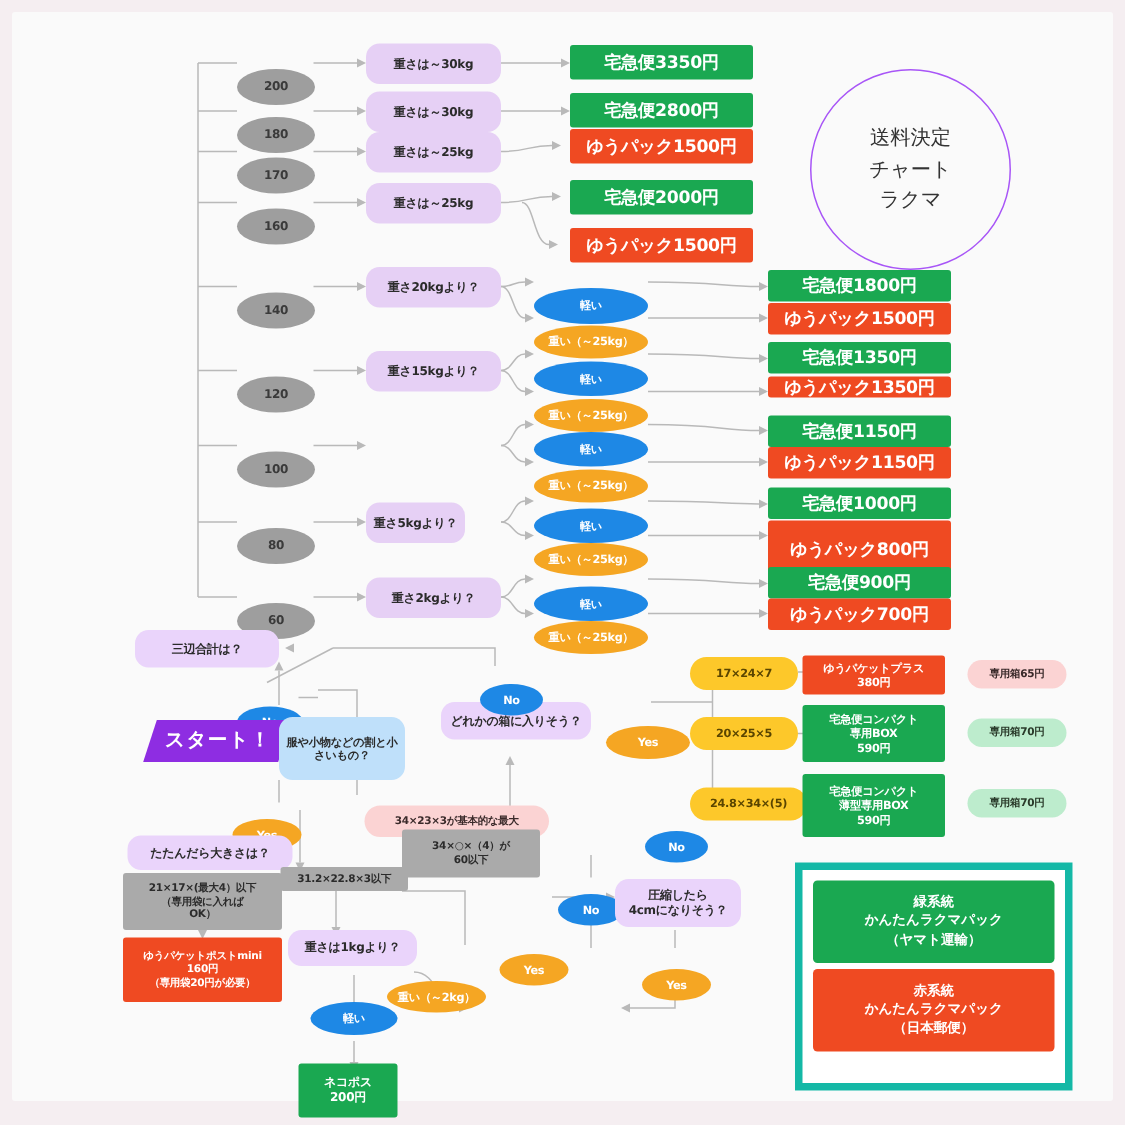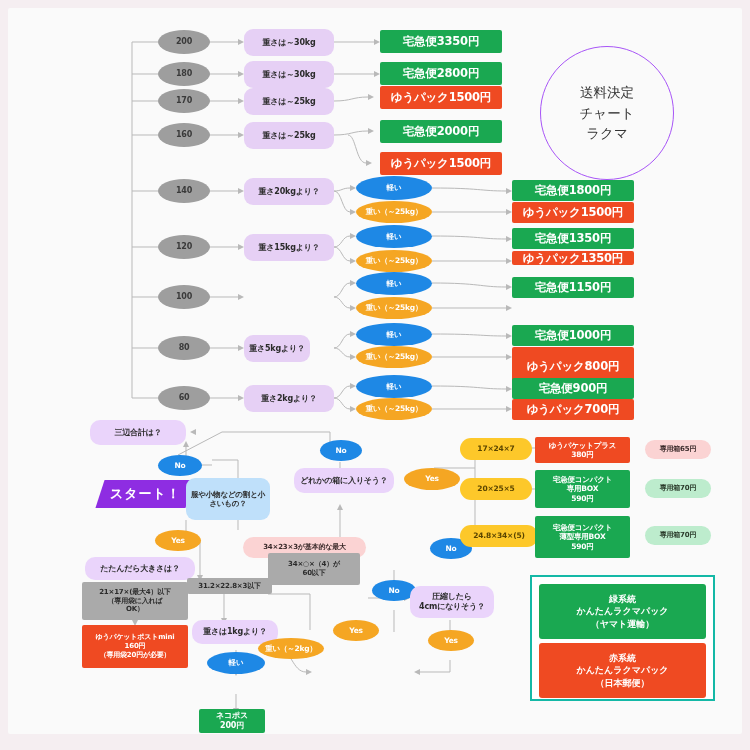--- a/index.html
+++ b/index.html
@@ -12,30 +12,30 @@
     position:absolute;left:8px;top:8px;width:734px;height:726px;
     background:#fafafa;border-radius:2px;
   }
   .node{
     position:absolute;box-sizing:border-box;
     display:flex;align-items:center;justify-content:center;text-align:center;
     line-height:1.25;letter-spacing:-0.2px;
     white-space:pre-line;
   }
   
-  .ell{border-radius:50%;}
+  .ell{border-radius:50%;margin-top:16px;}
   .rrect{border-radius:9px;}
   .pill{border-radius:999px;}
   .rect{border-radius:2px;}
   .para{transform:skewX(-18deg);}
   .para > span{display:block;transform:skewX(18deg);}
 
   .gray-ell{background:#9e9e9e;color:#3a3a3a;font-weight:bold;font-size:8px;}
   .lav{background:#e6d0f5;color:#2b2b2b;font-size:8px;font-weight:bold;}
-  .lav2{background:#ead4fb;color:#2b2b2b;font-size:8px;font-weight:bold;border-radius:10px;}
+  .lav2{background:#ead4fb;color:#2b2b2b;font-size:8px;font-weight:bold;}
   .blue{background:#1e88e5;color:#ffffff;font-size:7.5px;font-weight:bold;}
   .orange{background:#f5a623;color:#ffffff;font-size:7.5px;font-weight:bold;}
   .yellow{background:#fdc82a;color:#5a4500;font-size:7.5px;font-weight:bold;}
   .lblue{background:#bfe0fa;color:#2b2b2b;font-size:7.5px;font-weight:bold;}
   .green{background:#1aa851;color:#ffffff;font-weight:bold;}
   .red{background:#ef4a22;color:#ffffff;font-weight:bold;}
   .grayb{background:#aaaaaa;color:#2b2b2b;font-size:7px;font-weight:bold;}
   .pinkb{background:#fbd3d3;color:#3a2a2a;font-size:7px;font-weight:bold;}
   .mintb{background:#bdeccd;color:#2a3a2a;font-size:7px;font-weight:bold;}
   .purple{background:#8e2de2;color:#ffffff;font-size:13px;font-weight:bold;letter-spacing:1px;}
@@ -44,22 +44,22 @@
   .price-sm{font-size:9.5px;}
 
   #title-circle{
     position:absolute;left:540px;top:46px;width:132px;height:132px;
     border:1.6px solid #a855f7;border-radius:50%;
     display:flex;align-items:center;justify-content:center;
     text-align:center;color:#333;font-size:13.5px;line-height:1.55;
     white-space:pre-line;background:transparent;
   }
   #legend-box{
-    position:absolute;left:530px;top:575px;width:185px;height:126px;
-    border:2px solid #14b8a6;background:#ffffff;
+    position:absolute;left:530px;top:575px;width:185px;height:152px;
+    border:5px solid #14b8a6;background:#ffffff;
     padding:7px;box-sizing:border-box;
   }
   .legend-item{
     width:100%;height:55px;box-sizing:border-box;
     display:flex;align-items:center;justify-content:center;text-align:center;
     font-size:9px;font-weight:bold;color:#fff;line-height:1.4;white-space:pre-line;
     border-radius:3px;
   }
   #legend-box .legend-item + .legend-item{margin-top:4px;}
   svg#wires{position:absolute;left:0;top:0;width:750px;height:750px;pointer-events:none;}
@@ -248,20 +248,21 @@
   <div class="node rect green price" style="left:380px;top:62px;width:122px;height:23px;">宅急便2800円</div>
   <div class="node rect red price" style="left:380px;top:86px;width:122px;height:23px;">ゆうパック1500円</div>
   <div class="node rect green price" style="left:380px;top:120px;width:122px;height:23px;">宅急便2000円</div>
   <div class="node rect red price" style="left:380px;top:152px;width:122px;height:23px;">ゆうパック1500円</div>
 
   <div class="node rect green price" style="left:512px;top:180px;width:122px;height:21px;">宅急便1800円</div>
   <div class="node rect red price" style="left:512px;top:202px;width:122px;height:21px;">ゆうパック1500円</div>
   <div class="node rect green price" style="left:512px;top:228px;width:122px;height:21px;">宅急便1350円</div>
   <div class="node rect red price" style="left:512px;top:251px;width:122px;height:14px;">ゆうパック1350円</div>
   <div class="node rect green price" style="left:512px;top:277px;width:122px;height:21px;">宅急便1150円</div>
+  <div class="node rect red price" style="left:512px;top:298px;width:122px;height:21px;">ゆうパック1150円</div>
   <div class="node rect green price" style="left:512px;top:325px;width:122px;height:21px;">宅急便1000円</div>
   <div class="node rect red price" style="left:512px;top:347px;width:122px;height:39px;">ゆうパック800円</div>
   <div class="node rect green price" style="left:512px;top:378px;width:122px;height:21px;">宅急便900円</div>
   <div class="node rect red price" style="left:512px;top:399px;width:122px;height:21px;">ゆうパック700円</div>
 
   <div class="node rrect lav2" style="left:90px;top:420px;width:96px;height:25px;">三辺合計は？</div>
   <div class="node ell blue" style="left:158px;top:455px;width:44px;height:21px;">No</div>
   <div class="node para purple" style="left:100px;top:480px;width:90px;height:28px;">
     <span>スタート！</span>
   </div>
@@ -273,21 +274,21 @@
 （専用袋に入れば
 OK）</div>
   <div class="node rect red price-sm" style="left:82px;top:625px;width:106px;height:43px;font-size:7px;">ゆうパケットポストmini
 160円
 （専用袋20円が必要）</div>
 
   <div class="node rect grayb" style="left:187px;top:578px;width:85px;height:16px;">31.2×22.8×3以下</div>
   <div class="node rrect lav2" style="left:192px;top:620px;width:86px;height:24px;">重さは1kgより？</div>
   <div class="node ell blue" style="left:207px;top:652px;width:58px;height:22px;">軽い</div>
   <div class="node ell orange" style="left:258px;top:638px;width:66px;height:21px;">重い（～2kg）</div>
-  <div class="node rect green price-sm" style="left:199px;top:709px;width:66px;height:24px;font-size:8px;">ネコポス
+  <div class="node rect green price-sm" style="left:199px;top:709px;width:66px;height:36px;font-size:8px;">ネコポス
 200円</div>
 
   <div class="node pill pinkb" style="left:243px;top:537px;width:123px;height:21px;">34×23×3が基本的な最大</div>
   <div class="node rect grayb" style="left:268px;top:553px;width:92px;height:32px;">34×○×（4）が
 60以下</div>
 
   <div class="node rrect lav2" style="left:294px;top:468px;width:100px;height:25px;">どれかの箱に入りそう？</div>
   <div class="node ell blue" style="left:320px;top:440px;width:42px;height:21px;">No</div>
   <div class="node ell orange" style="left:404px;top:468px;width:56px;height:22px;">Yes</div>
 

